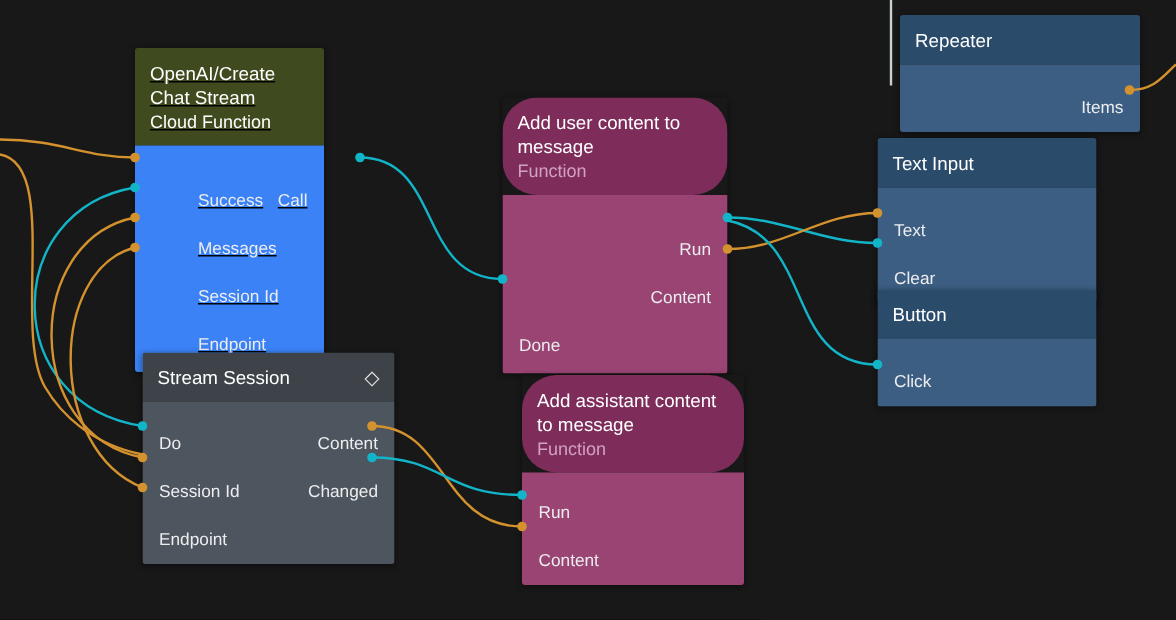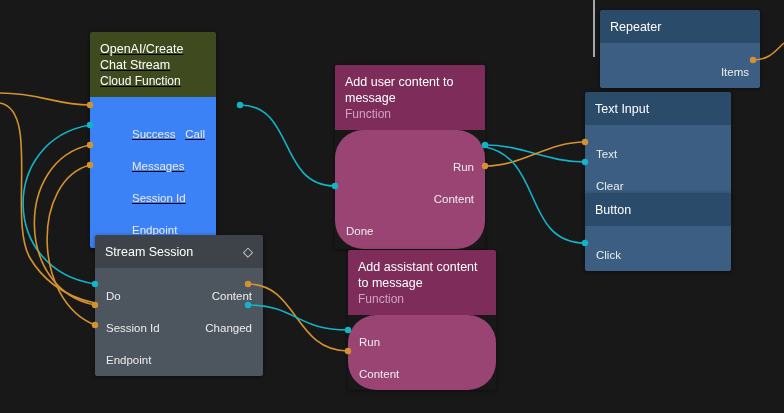--- a/index.html
+++ b/index.html
@@ -21,22 +21,22 @@
   .node-body.tight{padding:6px 0 6px 0;}
   .node-body.tighter{padding:5px 0 6px 0;}
   .port-row{
     height:20px;display:flex;align-items:center;
     justify-content:space-between;padding:0 11px;margin-top:12px;
   }
   .port-label{font-size:11.5px;color:#ecedee;white-space:nowrap;}
   .h-olive{background:#3f4a1e;}
   .b-olive{background:#3b82f6;padding-left:31px;}
   .sub-olive{color:#ffffff;}
-  .h-purple{background:#7e2d5b;}
-  .b-purple{background:#9a4474;border-radius:28px;}
+  .h-purple{background:#7e2d5b;border-radius:23px;}
+  .b-purple{background:#9a4474;}
   .sub-purple{color:#d2a0c0;}
   .h-blue{background:#2b4b6a;}
   .b-blue{background:#3c5e82;}
   .h-gray{background:#3e434a;}
   .b-gray{background:#4d555f;}
   .header-flex{display:flex;align-items:center;justify-content:space-between;}
   .diamond{color:#e8e8e8;font-size:13px;line-height:16px;}
   #wires{
     position:absolute;left:0;top:0;width:784px;height:413px;
     z-index:5;pointer-events:none;

